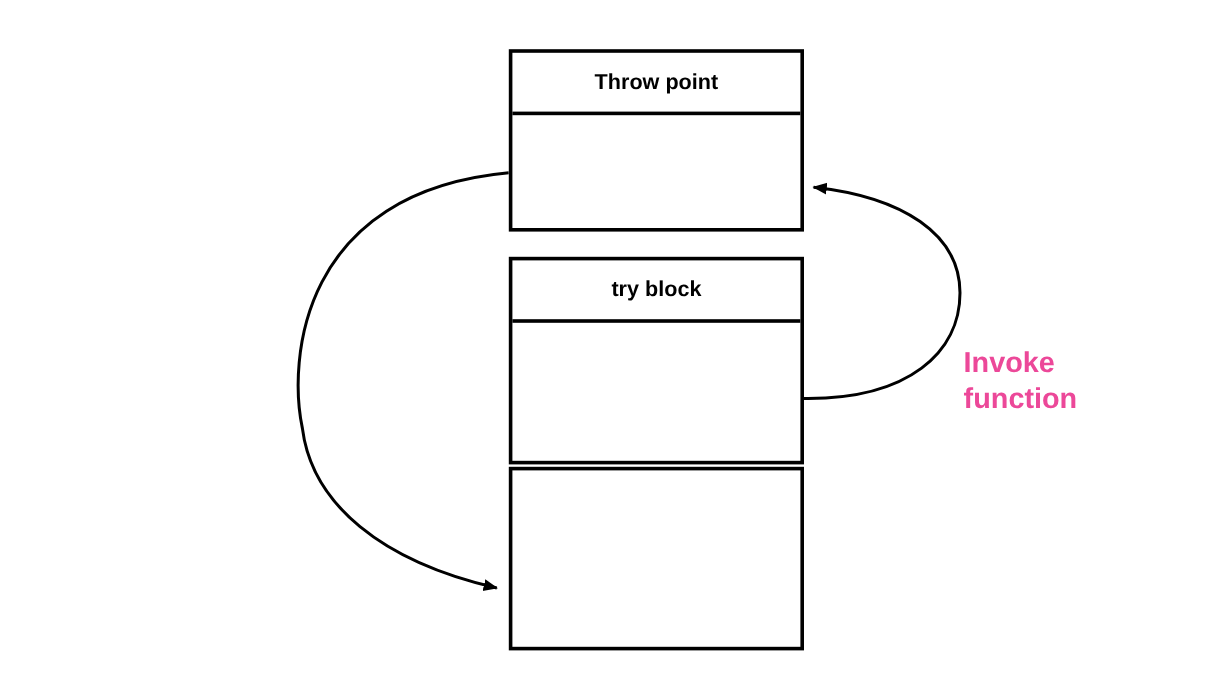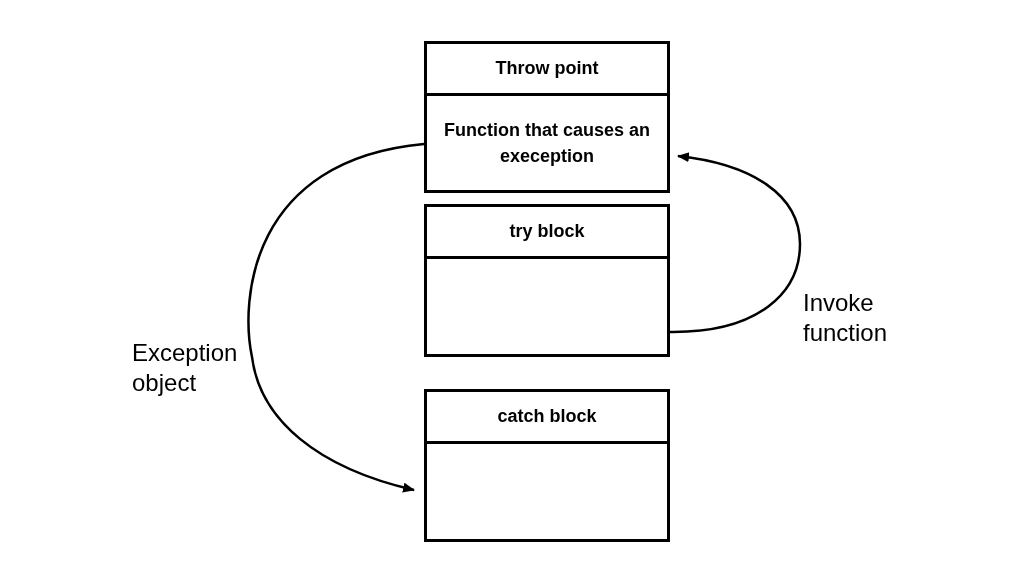--- a/index.html
+++ b/index.html
@@ -26,21 +26,21 @@
     position: absolute;
     left: 424px;
     width: 246px;
     border: 3px solid #000000;
     background: #ffffff;
     box-sizing: border-box;
     display: flex;
     flex-direction: column;
   }
   .box-throw { top: 41px;  height: 152px; }
-  .box-try   { top: 204px; height: 153px; }
+  .box-try   { top: 214px; height: 173px; }
   .box-catch { top: 389px; height: 153px; }
   .box-header {
     height: 49px;
     flex: 0 0 49px;
     border-bottom: 3px solid #000000;
     display: flex;
     align-items: center;
     justify-content: center;
     font-size: 18px;
     font-weight: bold;
@@ -56,22 +56,22 @@
     font-size: 18px;
     font-weight: bold;
     line-height: 26px;
     color: #000000;
     padding: 0 10px;
   }
   .edge-label {
     position: absolute;
     font-size: 24px;
     line-height: 30px;
-    color: #000000;
-    font-weight: normal;
+    color: #ec4899;
+    font-weight: bold;
   }
   .label-exception {
     left: 132px;
     top: 338px;
     width: 125px;
   }
   .label-invoke {
     left: 803px;
     top: 288px;
     width: 118px;
@@ -89,34 +89,27 @@
       </marker>
     </defs>
     <path d="M 424,144 C 250,160 240,300 252,357 C 260,420 318,468 414,490" fill="none" stroke="#000000" stroke-width="2.5" marker-end="url(#arrowhead)"></path>
     <path d="M 670,332 C 758,333 800,293 800,244 C 800,195 752,164 678,156" fill="none" stroke="#000000" stroke-width="2.5" marker-end="url(#arrowhead)"></path>
   </svg>
 
   <div class="flow-box box-throw">
     <div class="box-header">
       <span>Throw point</span>
     </div>
-    <div class="box-body">
-      <span>Function that causes an exeception</span>
-    </div>
   </div>
 
   <div class="flow-box box-try">
     <div class="box-header">
       <span>try block</span>
     </div>
   </div>
 
   <div class="flow-box box-catch">
-    <div class="box-header">
-      <span>catch block</span>
-    </div>
   </div>
 
-  <div class="edge-label label-exception">Exception object</div>
 
   <div class="edge-label label-invoke">Invoke function</div>
 
 </div>
 
 </body></html>

